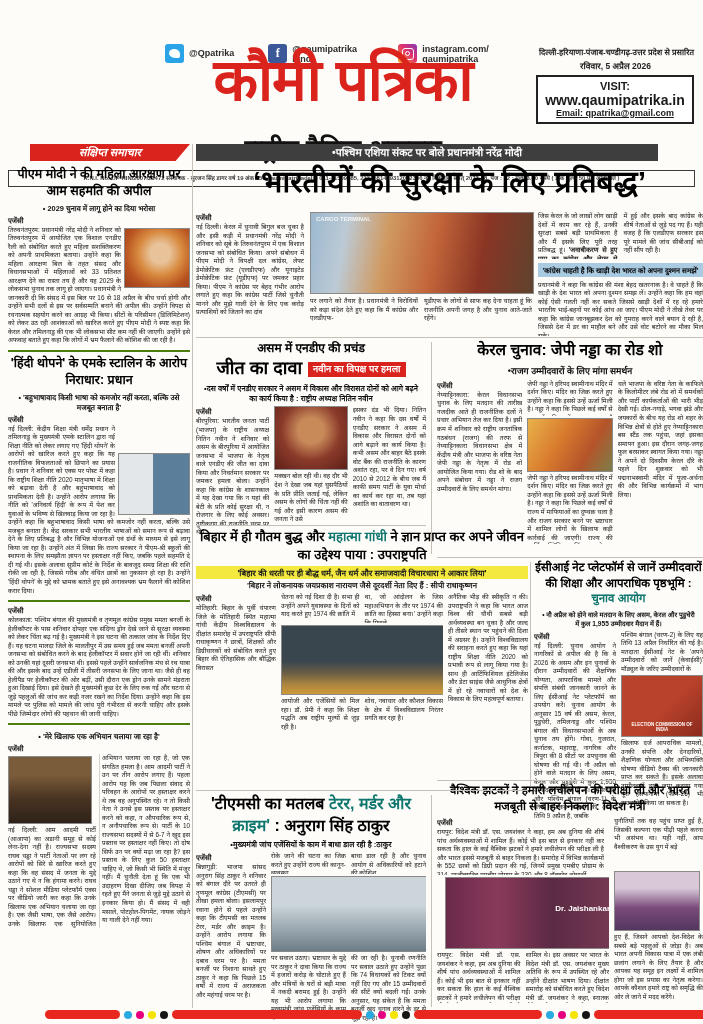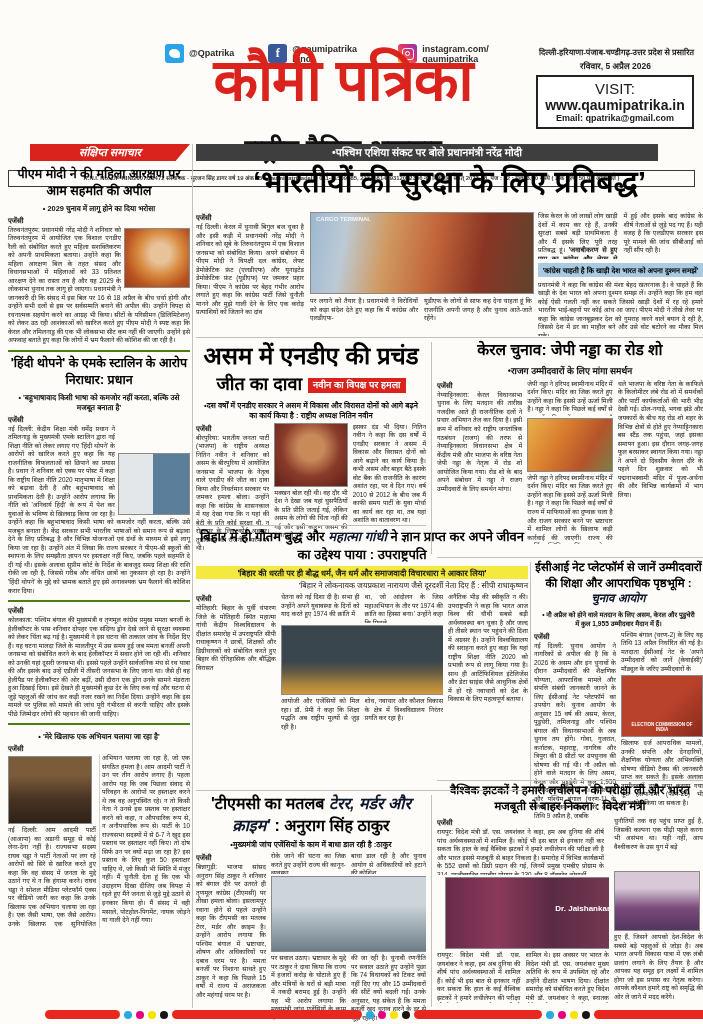--- a/index.html
+++ b/index.html
@@ -20,23 +20,23 @@
   .soc-txt.one{width:auto;margin-top:4px;}
   
   .mast-title{position:absolute;top:50px;left:108px;width:470px;text-align:center;
               font-size:58px;font-weight:800;color:#d9231c;line-height:1.05;letter-spacing:-1px;white-space:nowrap;}
   .mast-tag{position:absolute;top:130px;left:108px;width:470px;text-align:center;
             font-size:26px;font-weight:bold;color:#121212;}
   .pub-line{position:absolute;top:46px;right:9px;font-size:8px;font-weight:bold;color:#222;}
   .date-line{position:absolute;top:60px;right:52px;font-size:8.5px;font-weight:bold;color:#222;}
   .visit-box{position:absolute;top:75px;right:9px;width:150px;border:2px solid #222;background:#fff;
              text-align:center;padding:3px 2px 4px;}
-  .visit-l1{font-size:15px;font-weight:normal;}
+  .visit-l1{font-size:11px;font-weight:bold;}
   .visit-l2{font-size:14px;font-weight:bold;}
-  .visit-l3{font-size:9px;font-weight:bold;}
+  .visit-l3{font-size:9px;font-weight:bold;text-decoration:underline;}
   
   .rni{position:absolute;top:170px;left:8px;right:8px;border:1.5px solid #3a3a3a;height:15px;line-height:14px;
        font-size:5.9px;color:#3a3a3a;text-align:center;overflow:hidden;white-space:nowrap;font-weight:bold;}
   
   .brief-flag{position:absolute;top:144px;left:30px;width:160px;height:17px;background:#d9231c;color:#fff;
               font-size:11px;font-weight:bold;font-style:italic;text-align:center;line-height:17px;
               clip-path:polygon(0 0,100% 0,91% 100%,0 100%);}
   .kicker{position:absolute;top:144px;left:196px;width:462px;height:17px;background:#3f3e3e;color:#fff;
           font-weight:bold;font-size:10.5px;text-align:center;line-height:17px;}
   .headline-main{position:absolute;top:161px;left:196px;width:507px;text-align:center;
@@ -75,27 +75,27 @@
   .lead-caps .bt{width:108px;}
   .lead-right{width:165px;display:flex;flex-direction:column;gap:4px;}
   .lr-cols{display:flex;gap:6px;height:50px;overflow:hidden;}
   .lr-cols .bt{width:80px;}
   .lead-sub{background:#a9cbe2;font-size:7.2px;font-weight:bold;text-align:center;padding:2px 1px;color:#000;}
   .lr-body{overflow:hidden;}
   .inline-sub{font-weight:800;font-size:6.6px;}
   
   .sec{position:absolute;}
   .sec-h{font-weight:800;text-align:center;color:#000;line-height:1.35;}
-  .red-tx{color:#0f172a;font-style:italic;}
+  .red-tx{color:#0f766e;}
   .tag-red{display:inline-block;background:#d9231c;color:#fff;font-size:9.5px;font-weight:bold;
            padding:1px 5px;margin-left:6px;vertical-align:middle;}
   .cols{display:flex;gap:5px;margin-top:3px;}
   .cols .col{flex:1;overflow:hidden;}
   .q-yellow{background:#f4e93f;font-size:8.2px;font-weight:bold;text-align:center;margin:3px 0 1px;padding:1px 0;}
-  .q-plain{font-size:7.8px;font-weight:normal;text-align:right;margin:1px 0 2px;}
+  .q-plain{font-size:7.8px;font-weight:bold;text-align:center;margin:1px 0 2px;}
   .strip-blue{background:#cfe0ec;font-size:7.8px;font-weight:bold;text-align:center;padding:2px 0;margin:3px 0 2px;}
   .mini-cols{display:flex;gap:5px;overflow:hidden;}
   .mini-cols .bt{flex:1;}
   
   .vline,.hline{position:absolute;background:#c7c0b8;}
   .vline{width:1px;}
   .hline{height:1px;}
   
   .marks{position:absolute;top:1010px;left:45px;height:9px;display:flex;align-items:center;gap:4px;}
   .rbar{height:9px;background:#e8281e;border-radius:5px;flex:none;}
@@ -196,21 +196,21 @@
           
         </div>
         <div class="bt">में हुई और इसके बाद कांग्रेस के शीर्ष नेताओं से जुड़े पद गए हैं। यही वजह है कि एलडीएफ सरकार इस पूरे मामले की जांच सीबीआई को नहीं सौंप रही है।</div>
       </div>
       <div class="lead-sub">'कांग्रेस चाहती है कि खाड़ी देश भारत को अपना दुश्मन समझें'</div>
       <div class="bt lr-body">प्रधानमंत्री ने कहा कि कांग्रेस की मंशा बेहद खतरनाक है। वे चाहते हैं कि खाड़ी के देश भारत को अपना दुश्मन समझ लें। उन्होंने कहा कि हम वहां कोई ऐसी गलती नहीं कर सकते जिससे खाड़ी देशों में रह रहे हमारे भारतीय भाई-बहनों पर कोई आंच आ जाए। पीएम मोदी ने तीखे तेवर पर कहा कि कांग्रेस जानबूझकर देश को गुमराह करने वाले बयान दे रही है, जिससे देश में डर का माहौल बने और उसे वोट बटोरने का मौका मिल सके।</div>
     </div>
   </div>
 
   <div class="sec" style="top:340px;left:196px;width:230px;">
-    <div class="sec-h" style="font-size:24px">असम में एनडीए की प्रचंड</div>
+    <div class="sec-h" style="font-size:12px">असम में एनडीए की प्रचंड</div>
     <div class="sec-h" style="font-size:18px">
       <span>जीत का दावा</span><span class="tag-red">नवीन का विपक्ष पर हमला</span>
     </div>
     <div class="b-bullet" style="font-size:7.6px">•दस वर्षों में एनडीए सरकार ने असम में विकास और विरासत दोनों को आगे बढ़ने का कार्य किया है : राष्ट्रीय अध्यक्ष नितिन नवीन</div>
     <div class="cols">
       <div class="col">
         <div class="by">एजेंसी</div>
         <div class="bt">बीरपुरिया: भारतीय जनता पार्टी (भाजपा) के राष्ट्रीय अध्यक्ष नितिन नवीन ने शनिवार को असम के बीरपुरिया में आयोजित जनसभा में भाजपा के नेतृत्व वाले एनडीए की जीत का दावा किया और निवर्तमान सरकार पर जमकर हमला बोला। उन्होंने कहा कि कांग्रेस के शासनकाल में यह देखा गया कि न यहां की बेटी के प्रति कोई सुरक्षा थी, न रोजगार के लिए कोई अवसर। तुष्टीकरण की राजनीति चरम पर थी।</div>
       </div>
       <div class="col">

